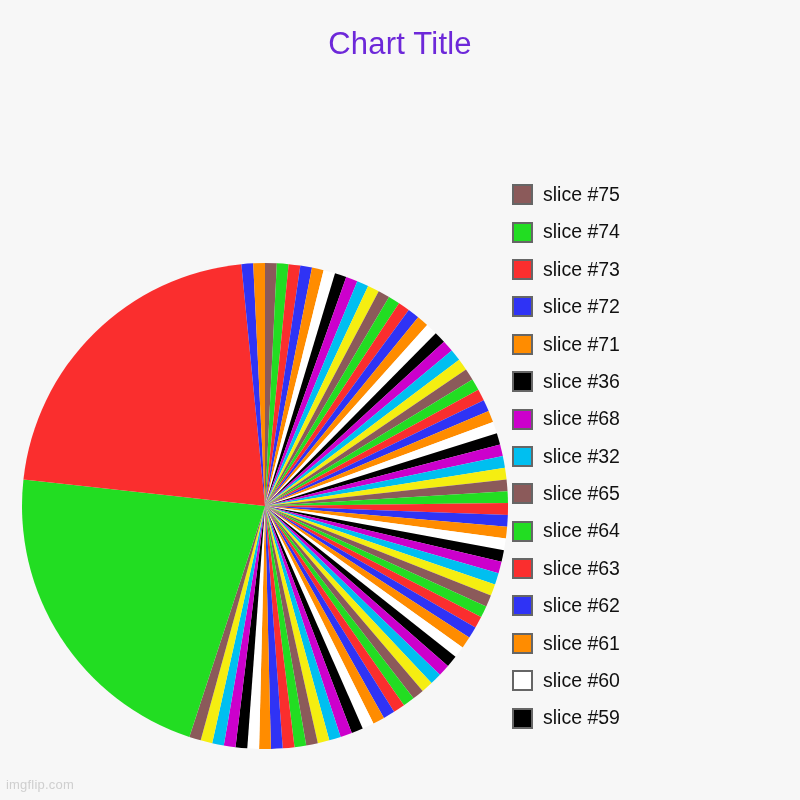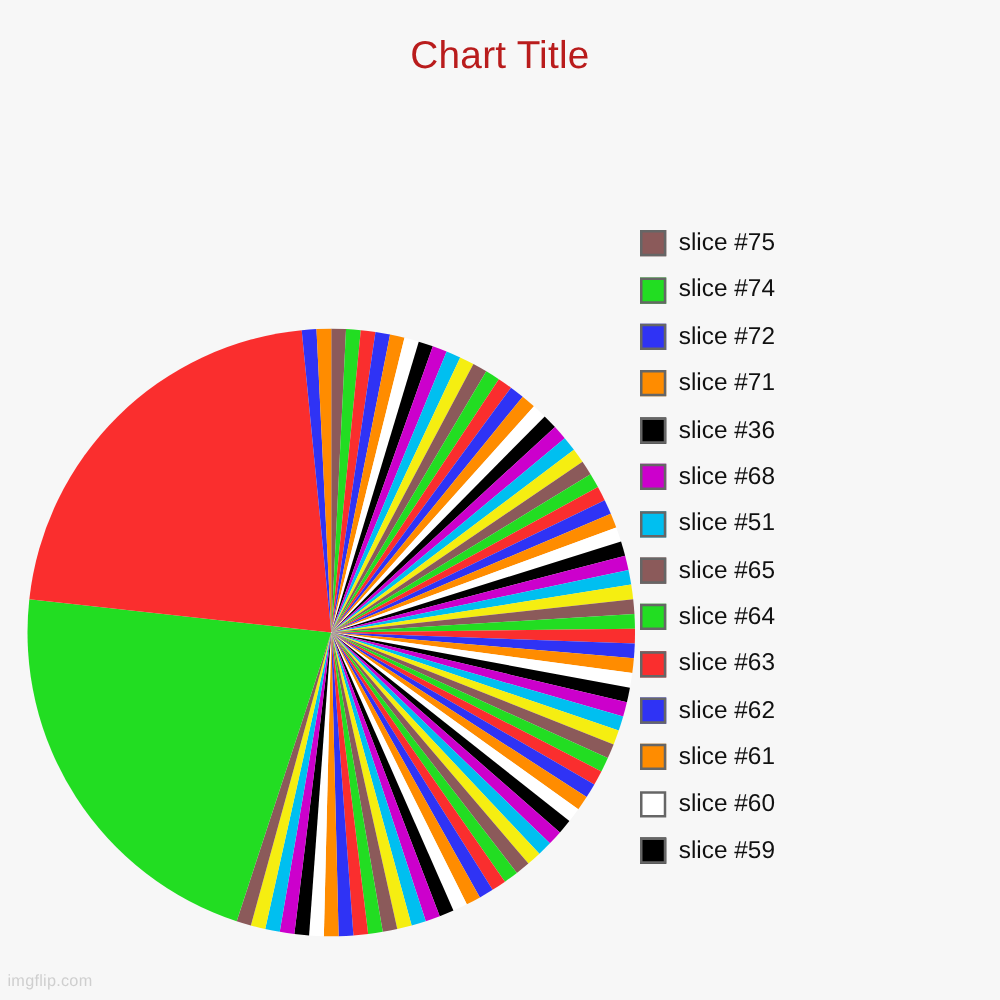--- a/index.html
+++ b/index.html
@@ -22,21 +22,21 @@
     height: 800px;
   }
   #chart-title {
     position: absolute;
     top: 26px;
     left: 0;
     width: 800px;
     text-align: center;
     font-size: 31px;
     font-weight: normal;
-    color: #b91c1c;
+    color: #6d28d9;
     letter-spacing: 0.2px;
     margin: 0;
   }
   #pie-area {
     position: absolute;
     left: 22px;
     top: 263px;
     width: 486px;
     height: 486px;
   }
@@ -174,38 +174,42 @@
   <div id="legend">
       <div class="legend-item">
         <span class="legend-swatch" style="background: rgb(139, 90, 90); border-color: rgb(102, 102, 102);"></span>
         <span class="legend-label">slice #75</span>
       </div>
       <div class="legend-item">
         <span class="legend-swatch" style="background: rgb(34, 221, 34); border-color: rgb(102, 102, 102);"></span>
         <span class="legend-label">slice #74</span>
       </div>
       <div class="legend-item">
+        <span class="legend-swatch" style="background: rgb(250, 46, 46); border-color: rgb(102, 102, 102);"></span>
+        <span class="legend-label">slice #73</span>
+      </div>
+      <div class="legend-item">
         <span class="legend-swatch" style="background: rgb(47, 51, 245); border-color: rgb(102, 102, 102);"></span>
         <span class="legend-label">slice #72</span>
       </div>
       <div class="legend-item">
         <span class="legend-swatch" style="background: rgb(255, 140, 0); border-color: rgb(102, 102, 102);"></span>
         <span class="legend-label">slice #71</span>
       </div>
       <div class="legend-item">
         <span class="legend-swatch" style="background: rgb(0, 0, 0); border-color: rgb(102, 102, 102);"></span>
         <span class="legend-label">slice #36</span>
       </div>
       <div class="legend-item">
         <span class="legend-swatch" style="background: rgb(204, 0, 204); border-color: rgb(102, 102, 102);"></span>
         <span class="legend-label">slice #68</span>
       </div>
       <div class="legend-item">
         <span class="legend-swatch" style="background: rgb(0, 191, 240); border-color: rgb(102, 102, 102);"></span>
-        <span class="legend-label">slice #51</span>
+        <span class="legend-label">slice #32</span>
       </div>
       <div class="legend-item">
         <span class="legend-swatch" style="background: rgb(139, 90, 90); border-color: rgb(102, 102, 102);"></span>
         <span class="legend-label">slice #65</span>
       </div>
       <div class="legend-item">
         <span class="legend-swatch" style="background: rgb(34, 221, 34); border-color: rgb(102, 102, 102);"></span>
         <span class="legend-label">slice #64</span>
       </div>
       <div class="legend-item">

